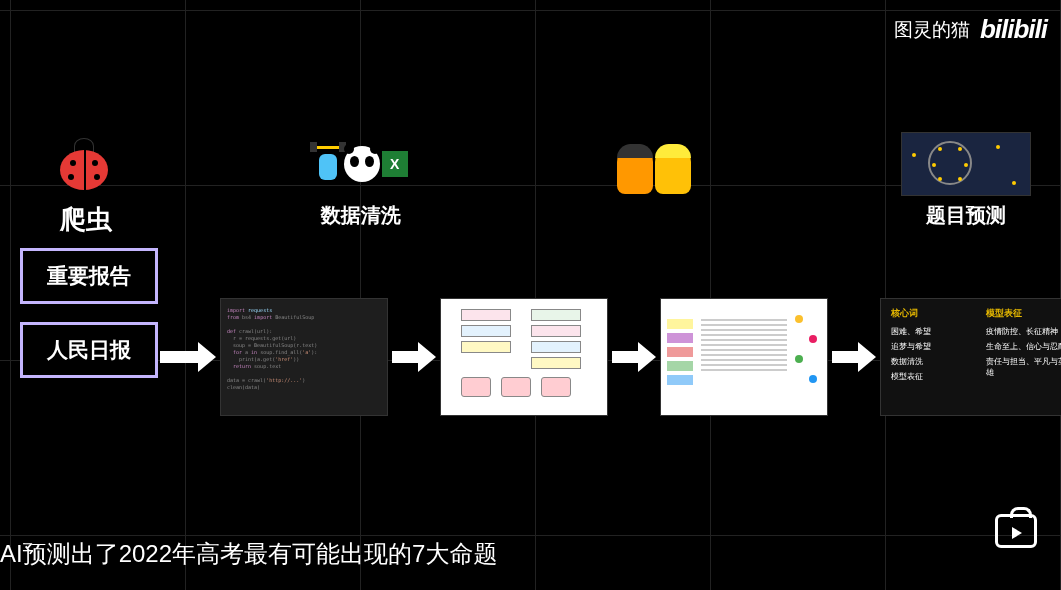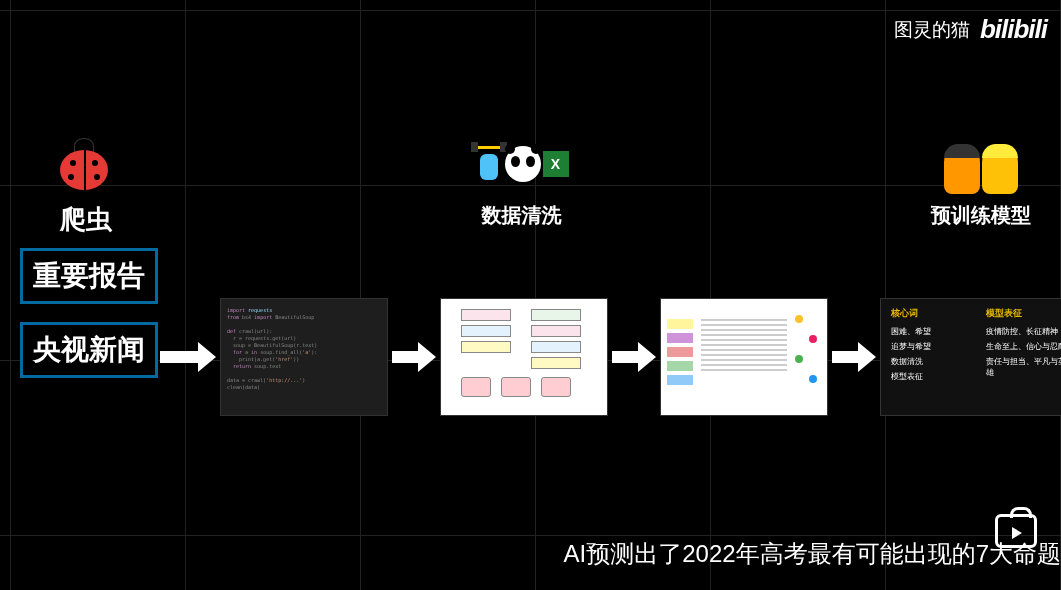--- a/index.html
+++ b/index.html
@@ -73,22 +73,22 @@
     .pb-circle { width: 44px; height: 44px; border: 2px solid #888; border-radius: 50%; position: absolute; left: 26px; top: 8px; }
     .pb-dot { width: 4px; height: 4px; background: #fc0; border-radius: 50%; position: absolute; }
     
     .sources {
       position: absolute;
       left: 20px; top: 248px;
       display: flex; flex-direction: column; gap: 18px;
     }
     .source-box {
       width: 138px; height: 56px;
-      border: 3px solid #0369a1;
-      color: #fff; font-size: 28px; font-weight: bold;
+      border: 3px solid #c4b5fd;
+      color: #fff; font-size: 21px; font-weight: bold;
       display: flex; align-items: center; justify-content: center;
       background: #000;
     }
     
     .flow-row {
       position: absolute;
       top: 298px; left: 160px; right: 30px;
       display: flex; align-items: center; gap: 4px;
     }
     .arrow {
@@ -116,21 +116,21 @@
     .topic-node { position: absolute; width: 8px; height: 8px; border-radius: 50%; }
     
     .panel-output { width: 200px; background: #111; padding: 8px 10px; color: #fff; font-size: 8px; display: flex; gap: 12px; }
     .out-col { flex: 1; }
     .out-head { color: #e6b800; font-size: 9px; margin-bottom: 6px; font-weight: bold; }
     .out-item { margin-bottom: 4px; font-size: 8px; }
     
     .subtitle {
       position: absolute;
       bottom: 20px; left: 0; right: 0;
-      text-align: right; color: #fff; font-size: 24px;
+      text-align: left; color: #fff; font-size: 24px;
     }
     .tv-icon {
       position: absolute; right: 24px; bottom: 42px;
       width: 42px; height: 34px; border: 3px solid #fff; border-radius: 6px;
     }
     .tv-icon::after { content: ''; position: absolute; left: 14px; top: 10px; width: 0; height: 0; border-left: 10px solid #fff; border-top: 6px solid transparent; border-bottom: 6px solid transparent; }
     .tv-icon::before { content: ''; position: absolute; top: -10px; left: 12px; width: 16px; height: 8px; border-top: 3px solid #fff; border-left: 3px solid #fff; border-right: 3px solid #fff; border-radius: 8px 8px 0 0; transform: rotate(0); }
   </style>
 </head>
 <body>
@@ -183,27 +183,43 @@
     <div class="stage-icon">
       <div class="puppets">
         <div class="pup pup1">
             <div class="pup-hair"></div>
           </div>
         <div class="pup pup2">
             <div class="pup-hair" style="background:#ffeb3b"></div>
           </div>
       </div>
     </div>
-    <div class="stage-label">预训练模型</div>
+  </div>
+  <div class="stage">
+    <div class="stage-icon">
+      <div class="predict-box">
+        <div class="pb-circle"></div>
+        <div class="pb-dot" style="left:36px;top:14px"></div>
+        <div class="pb-dot" style="left:56px;top:14px"></div>
+        <div class="pb-dot" style="left:30px;top:30px"></div>
+        <div class="pb-dot" style="left:62px;top:30px"></div>
+        <div class="pb-dot" style="left:36px;top:44px"></div>
+        <div class="pb-dot" style="left:56px;top:44px"></div>
+        <div class="pb-dot" style="left:10px;top:20px"></div>
+        <div class="pb-dot" style="left:94px;top:12px"></div>
+        <div class="pb-dot" style="left:110px;top:48px"></div>
+      </div>
+    </div>
+    <div class="stage-label">题目预测</div>
   </div>
 </div>
 
 <div class="sources">
   <div class="source-box">重要报告</div>
-  <div class="source-box">央视新闻</div>
+  <div class="source-box">人民日报</div>
 </div>
 
 <div class="flow-row">
   <div class="arrow arrow-big">
       <div class="arrow-shaft"></div>
       <div class="arrow-head"></div>
     </div>
 
   <div class="panel panel-code">
     <div><span class="c-kw">import</span> <span class="c-var">requests</span></div>

